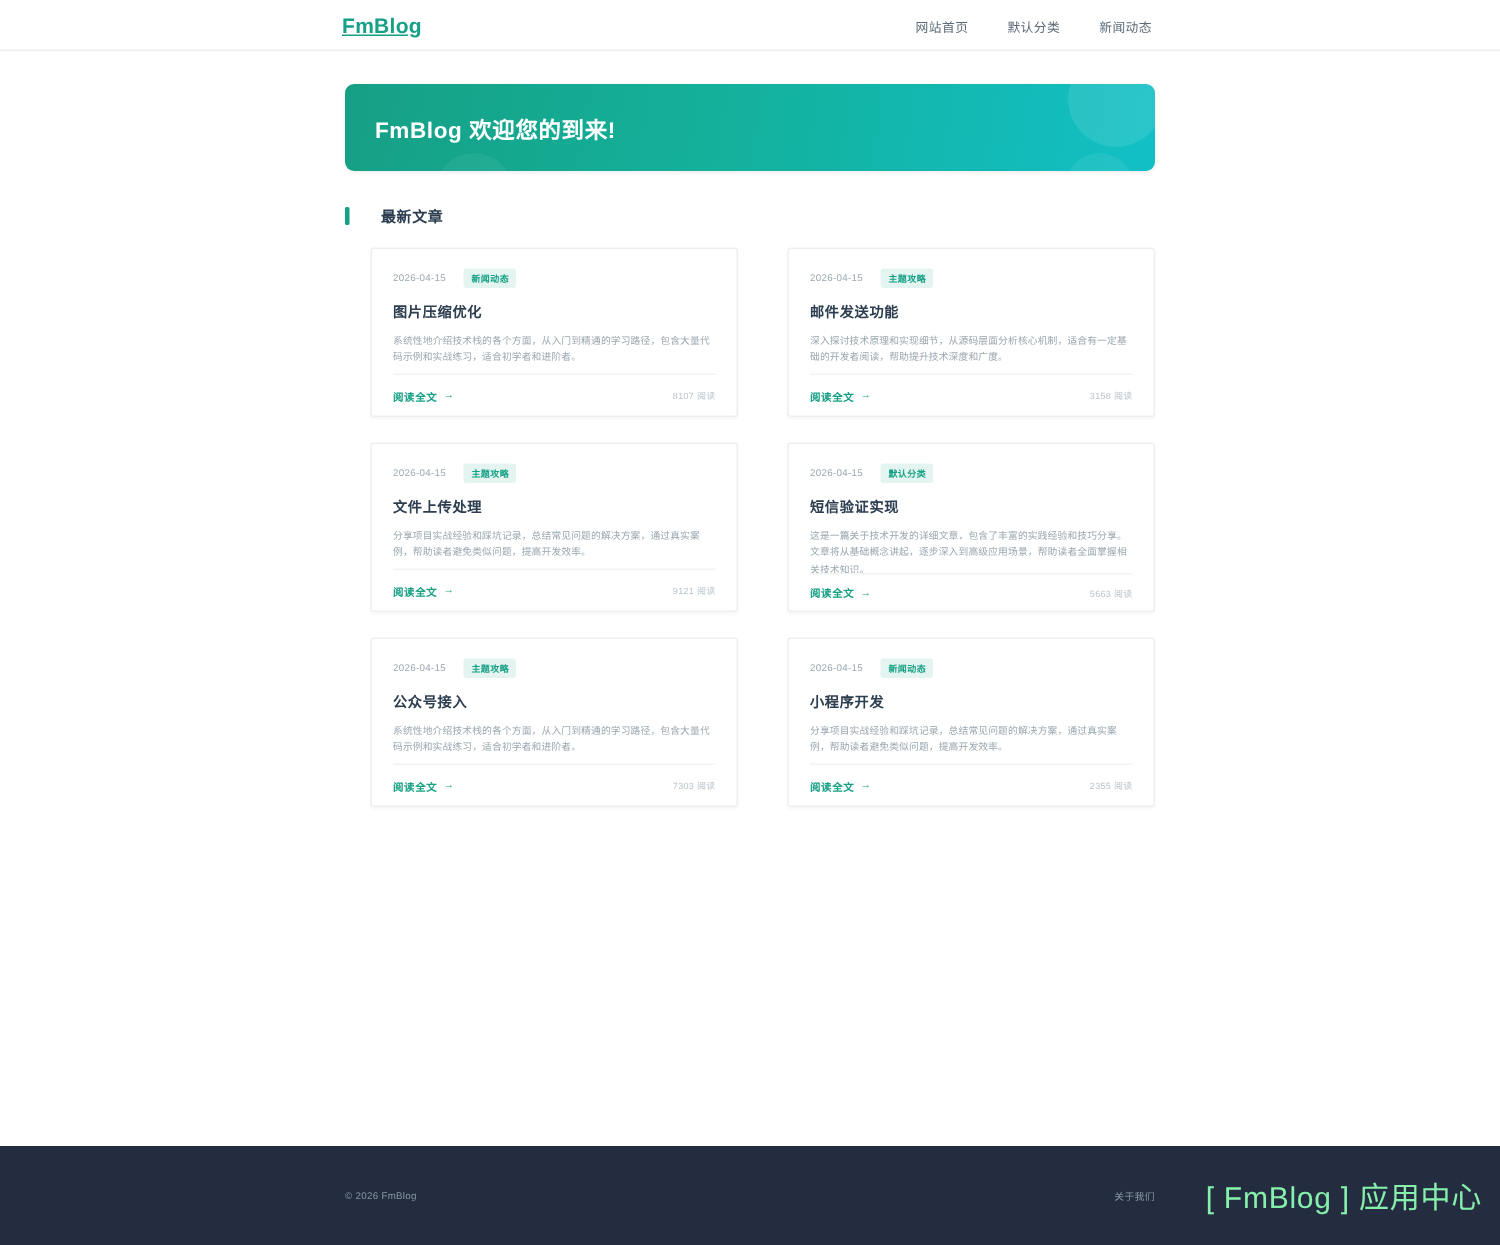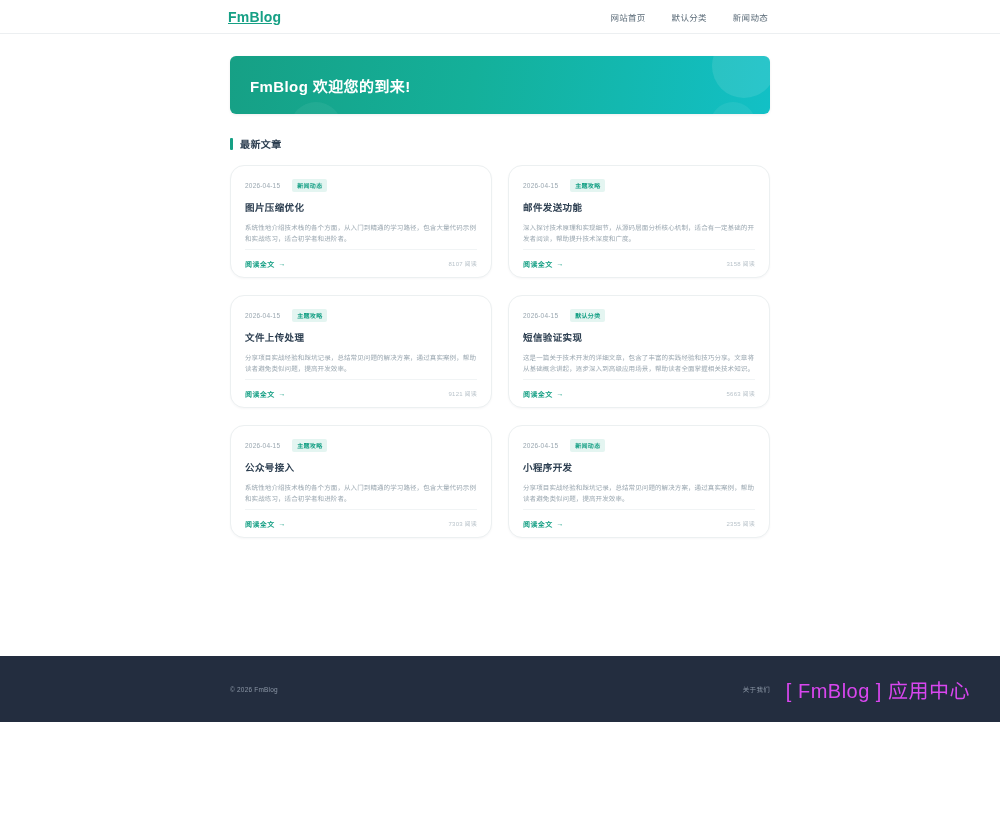--- a/index.html
+++ b/index.html
@@ -4,21 +4,21 @@
 <style>
   * { box-sizing: border-box; margin: 0; padding: 0; }
   html, body {
     width: 1000px;
     height: 830px;
     font-family: "Liberation Sans", "DejaVu Sans", sans-serif;
     background: #ffffff;
     color: #2c3e50;
     overflow: hidden;
   }
-  .page { position: relative; width: 1000px; height: 722px; display: flex; flex-direction: column; }
+  .page { position: relative; width: 1000px; height: 830px; display: flex; flex-direction: column; }
 
   
   .header {
     height: 34px;
     flex: 0 0 34px;
     background: #ffffff;
     border-bottom: 1px solid #eceff1;
     display: flex;
     align-items: center;
     padding: 0 232px 0 0;
@@ -77,21 +77,21 @@
     color: #ffffff;
     font-size: 15px;
     font-weight: bold;
     letter-spacing: .4px;
   }
 
   
   .section-head {
     display: flex;
     align-items: center;
-    gap: 7px;
+    gap: 21px;
     margin: 22px 0 14px 0;
   }
   .section-bar {
     width: 3px;
     height: 12px;
     border-radius: 1px;
     background: #16a085;
   }
   .section-title {
     font-size: 10px;
@@ -102,26 +102,27 @@
 
   
   .grid {
     display: grid;
     grid-template-columns: repeat(2, 1fr);
     gap: 17px 16px;
   }
   .card {
     background: #ffffff;
     border: 1px solid #ecf0f1;
-    border-radius: 14px;
+    border-radius: 2px;
     padding: 13px 14px 0 14px;
     height: 113px;
     display: flex;
     flex-direction: column;
     box-shadow: 0 1px 2px rgba(40,60,80,.04);
+    margin-left: 17px;
   }
   .card-meta {
     display: flex;
     align-items: center;
     gap: 12px;
     margin-bottom: 8px;
   }
   .card-date {
     font-size: 6.5px;
     color: #9aa7b0;
@@ -198,25 +199,25 @@
   }
   .footer-links { display: flex; gap: 16px; }
   .footer-link {
     font-size: 6.5px;
     color: #8b96a5;
     text-decoration: none;
     letter-spacing: .3px;
   }
   .footer-watermark {
     position: absolute;
-    right: 30px;
+    right: 12px;
     top: 50%;
     transform: translateY(-50%);
     font-size: 20px;
-    color: #d946ef;
+    color: #86efac;
     letter-spacing: .5px;
     white-space: nowrap;
   }
 </style>
 </head>
 <body>
 
 <div class="page">
 
   <div class="header">

